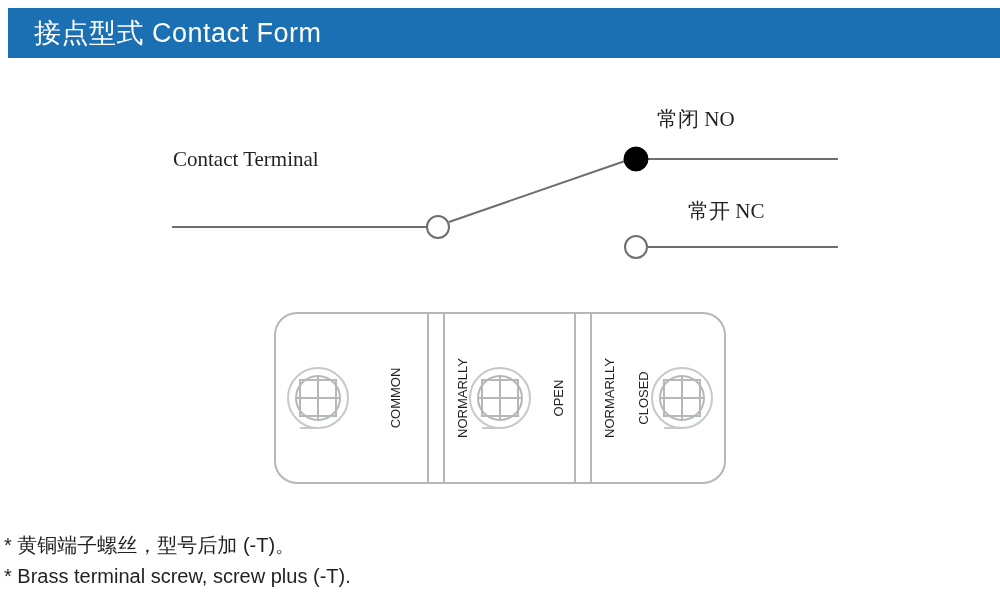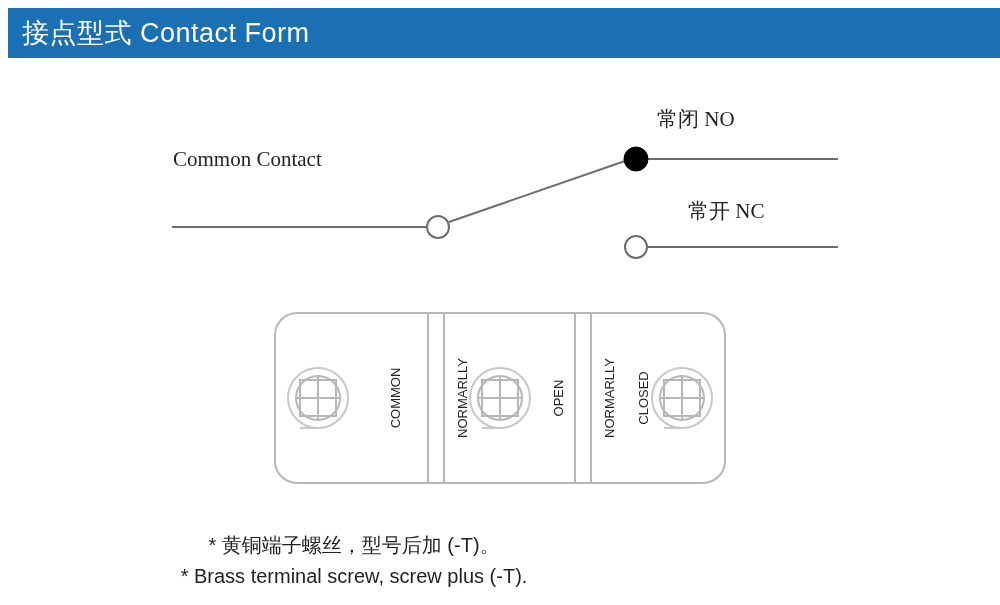--- a/index.html
+++ b/index.html
@@ -30,21 +30,21 @@
   #header-accent {
     width: 8px;
     height: 50px;
     background: #ffffff;
     flex: 0 0 auto;
   }
   #header-title {
     color: #ffffff;
     font-size: 27px;
     letter-spacing: 0.5px;
-    padding-left: 14px;
+    padding-left: 26px;
     white-space: nowrap;
     line-height: 1;
   }
 
   
   #schematic {
     position: absolute;
     left: 0;
     top: 58px;
     width: 1000px;
@@ -82,21 +82,21 @@
   
   #footnotes {
     position: absolute;
     left: 4px;
     top: 530px;
     width: 700px;
     font-size: 20px;
     line-height: 1.55;
     color: #231f20;
   }
-  #footnotes div { white-space: nowrap; text-align: center; }
+  #footnotes div { white-space: nowrap; }
 </style>
 </head>
 <body>
 
 <div id="header-bar">
   <div id="header-accent"></div>
   <div id="header-title">接点型式 Contact Form</div>
 </div>
 
 <div id="schematic">
@@ -158,21 +158,21 @@
 
       <text x="563" y="340" transform="rotate(-90 563 340)" text-anchor="middle" font-family="Liberation Sans, sans-serif" font-size="13" fill="#231f20">OPEN</text>
 
       <text x="614" y="340" transform="rotate(-90 614 340)" text-anchor="middle" font-family="Liberation Sans, sans-serif" font-size="13" fill="#231f20">NORMARLLY</text>
 
       <text x="648" y="340" transform="rotate(-90 648 340)" text-anchor="middle" font-family="Liberation Sans, sans-serif" font-size="13" fill="#231f20">CLOSED</text>
     </g>
   </svg>
 
   <div class="lbl" id="label-common">
-    <span class="en">Common Contact</span>
+    <span class="en">Contact Terminal</span>
   </div>
 
   <div class="lbl" id="label-no">常闭 NO</div>
   <div class="lbl" id="label-nc">常开 NC</div>
 </div>
 
 <div id="footnotes">
   <div>* 黄铜端子螺丝，型号后加 (-T)。</div>
   <div>* Brass terminal screw, screw plus (-T).</div>
 </div>

